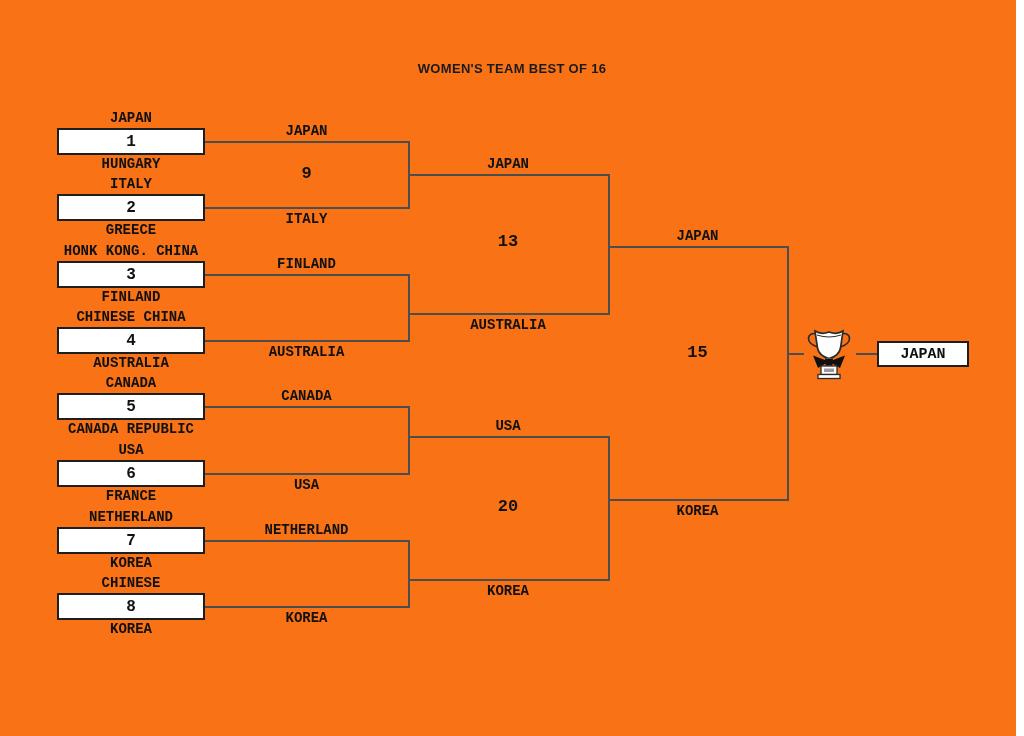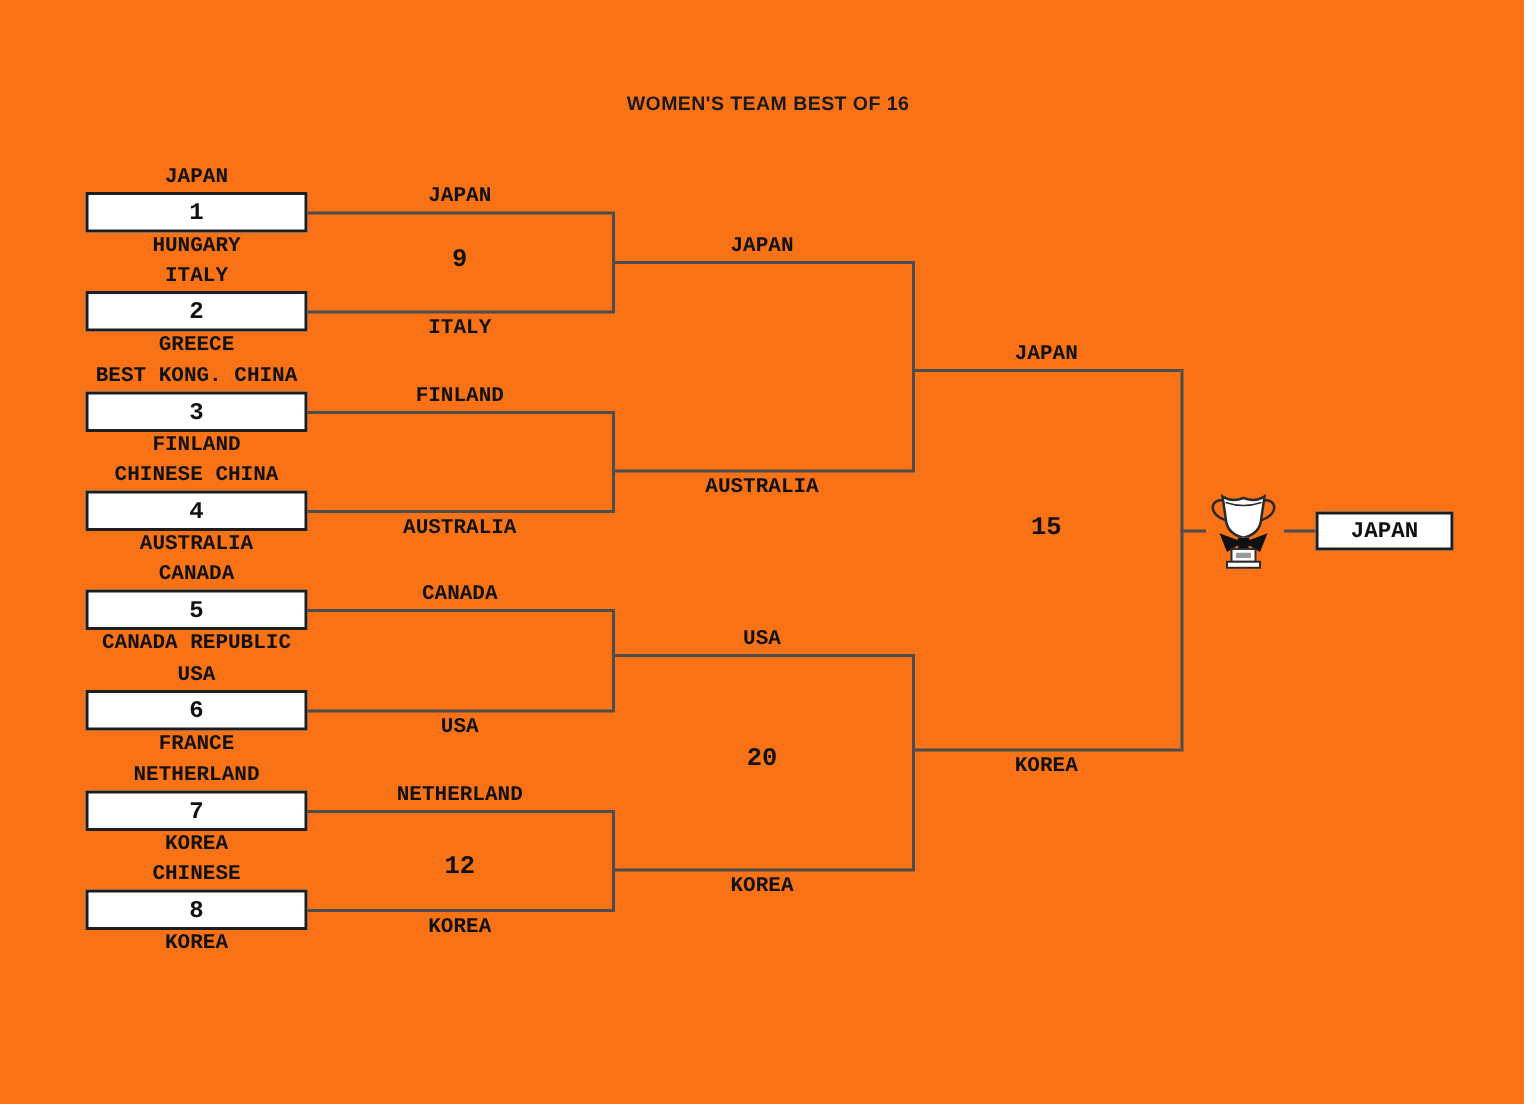--- a/index.html
+++ b/index.html
@@ -62,21 +62,21 @@
     <div class="team">HUNGARY</div>
   </div>
   <div class="m" style="top:175px">
     <div class="team">ITALY</div>
     <div class="mbox">
         <span>2</span>
       </div>
     <div class="team">GREECE</div>
   </div>
   <div class="m" style="top:242px">
-    <div class="team">BEST KONG. CHINA</div>
+    <div class="team">HONK KONG. CHINA</div>
     <div class="mbox">
         <span>3</span>
       </div>
     <div class="team">FINLAND</div>
   </div>
   <div class="m" style="top:308px">
     <div class="team">CHINESE CHINA</div>
     <div class="mbox">
         <span>4</span>
       </div>
@@ -128,31 +128,31 @@
   <div class="num r2" style="top:164px">9</div>
   <div class="lbl r2" style="top:210px">ITALY</div>
 
   <div class="lbl r2" style="top:255px">FINLAND</div>
   <div class="lbl r2" style="top:343px">AUSTRALIA</div>
 
   <div class="lbl r2" style="top:387px">CANADA</div>
   <div class="lbl r2" style="top:476px">USA</div>
 
   <div class="lbl r2" style="top:521px">NETHERLAND</div>
-  <div class="num r2" style="top:569px">12</div>
   <div class="lbl r2" style="top:609px">KOREA</div>
 
   <div class="hline" style="left:408px;top:174px;width:200px"></div>
   <div class="hline" style="left:408px;top:313px;width:200px"></div>
   <div class="hline" style="left:408px;top:436px;width:200px"></div>
   <div class="hline" style="left:408px;top:579px;width:200px"></div>
   <div class="vline" style="left:608px;top:174px;height:141px"></div>
   <div class="vline" style="left:608px;top:436px;height:145px"></div>
 
   <div class="lbl r3" style="top:155px">JAPAN</div>
+  <div class="num r3" style="top:232px">13</div>
   <div class="lbl r3" style="top:316px">AUSTRALIA</div>
 
   <div class="lbl r3" style="top:417px">USA</div>
   <div class="num r3" style="top:497px">20</div>
   <div class="lbl r3" style="top:582px">KOREA</div>
 
   <div class="hline" style="left:608px;top:246px;width:179px"></div>
   <div class="hline" style="left:608px;top:499px;width:179px"></div>
   <div class="vline" style="left:787px;top:246px;height:255px"></div>
   <div class="hline" style="left:787px;top:353px;width:17px"></div>

